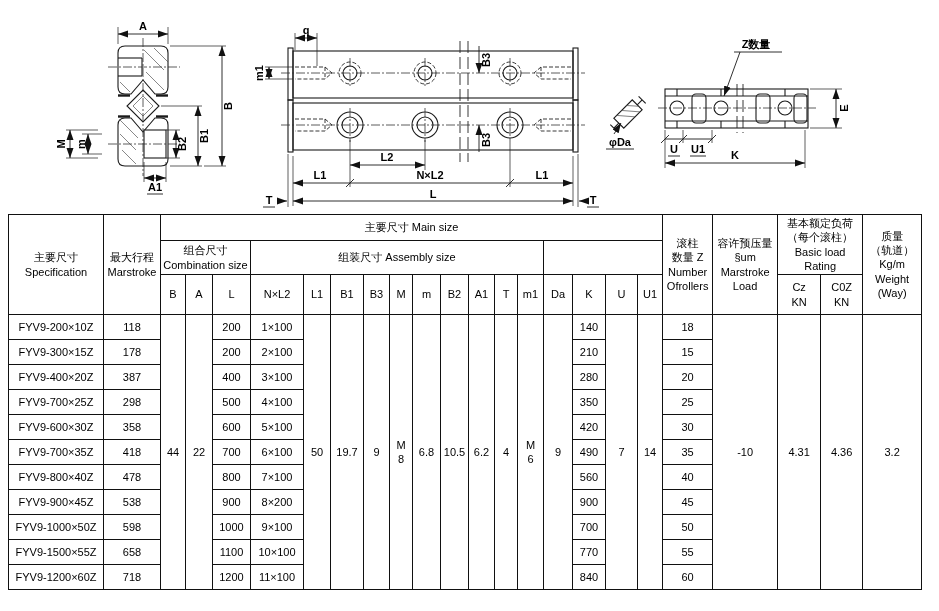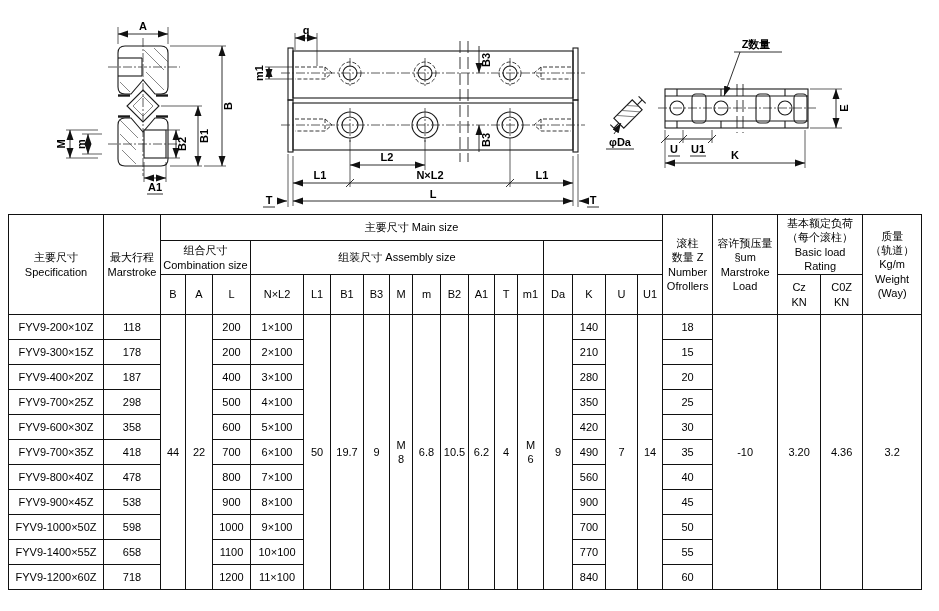--- a/index.html
+++ b/index.html
@@ -360,35 +360,35 @@
           <td rowspan="11">6.2</td>
           <td rowspan="11">4</td>
           <td rowspan="11">M
 6</td>
           <td rowspan="11">9</td>
           <td>140</td>
           <td rowspan="11">7</td>
           <td rowspan="11">14</td>
           <td>18</td>
           <td rowspan="11">-10</td>
-          <td rowspan="11">3.20</td>
+          <td rowspan="11">4.31</td>
           <td rowspan="11">4.36</td>
           <td rowspan="11">3.2</td>
         </tr>
         <tr>
           <td>FYV9-300×15Z</td>
           <td>178</td>
           <td>200</td>
           <td>2×100</td>
           <td>210</td>
           <td>15</td>
         </tr>
         <tr>
           <td>FYV9-400×20Z</td>
-          <td>187</td>
+          <td>387</td>
           <td>400</td>
           <td>3×100</td>
           <td>280</td>
           <td>20</td>
         </tr>
         <tr>
           <td>FYV9-700×25Z</td>
           <td>298</td>
           <td>500</td>
           <td>4×100</td>
@@ -416,34 +416,34 @@
           <td>478</td>
           <td>800</td>
           <td>7×100</td>
           <td>560</td>
           <td>40</td>
         </tr>
         <tr>
           <td>FYV9-900×45Z</td>
           <td>538</td>
           <td>900</td>
-          <td>8×100</td>
+          <td>8×200</td>
           <td>900</td>
           <td>45</td>
         </tr>
         <tr>
           <td>FYV9-1000×50Z</td>
           <td>598</td>
           <td>1000</td>
           <td>9×100</td>
           <td>700</td>
           <td>50</td>
         </tr>
         <tr>
-          <td>FYV9-1400×55Z</td>
+          <td>FYV9-1500×55Z</td>
           <td>658</td>
           <td>1100</td>
           <td>10×100</td>
           <td>770</td>
           <td>55</td>
         </tr>
         <tr>
           <td>FYV9-1200×60Z</td>
           <td>718</td>
           <td>1200</td>

